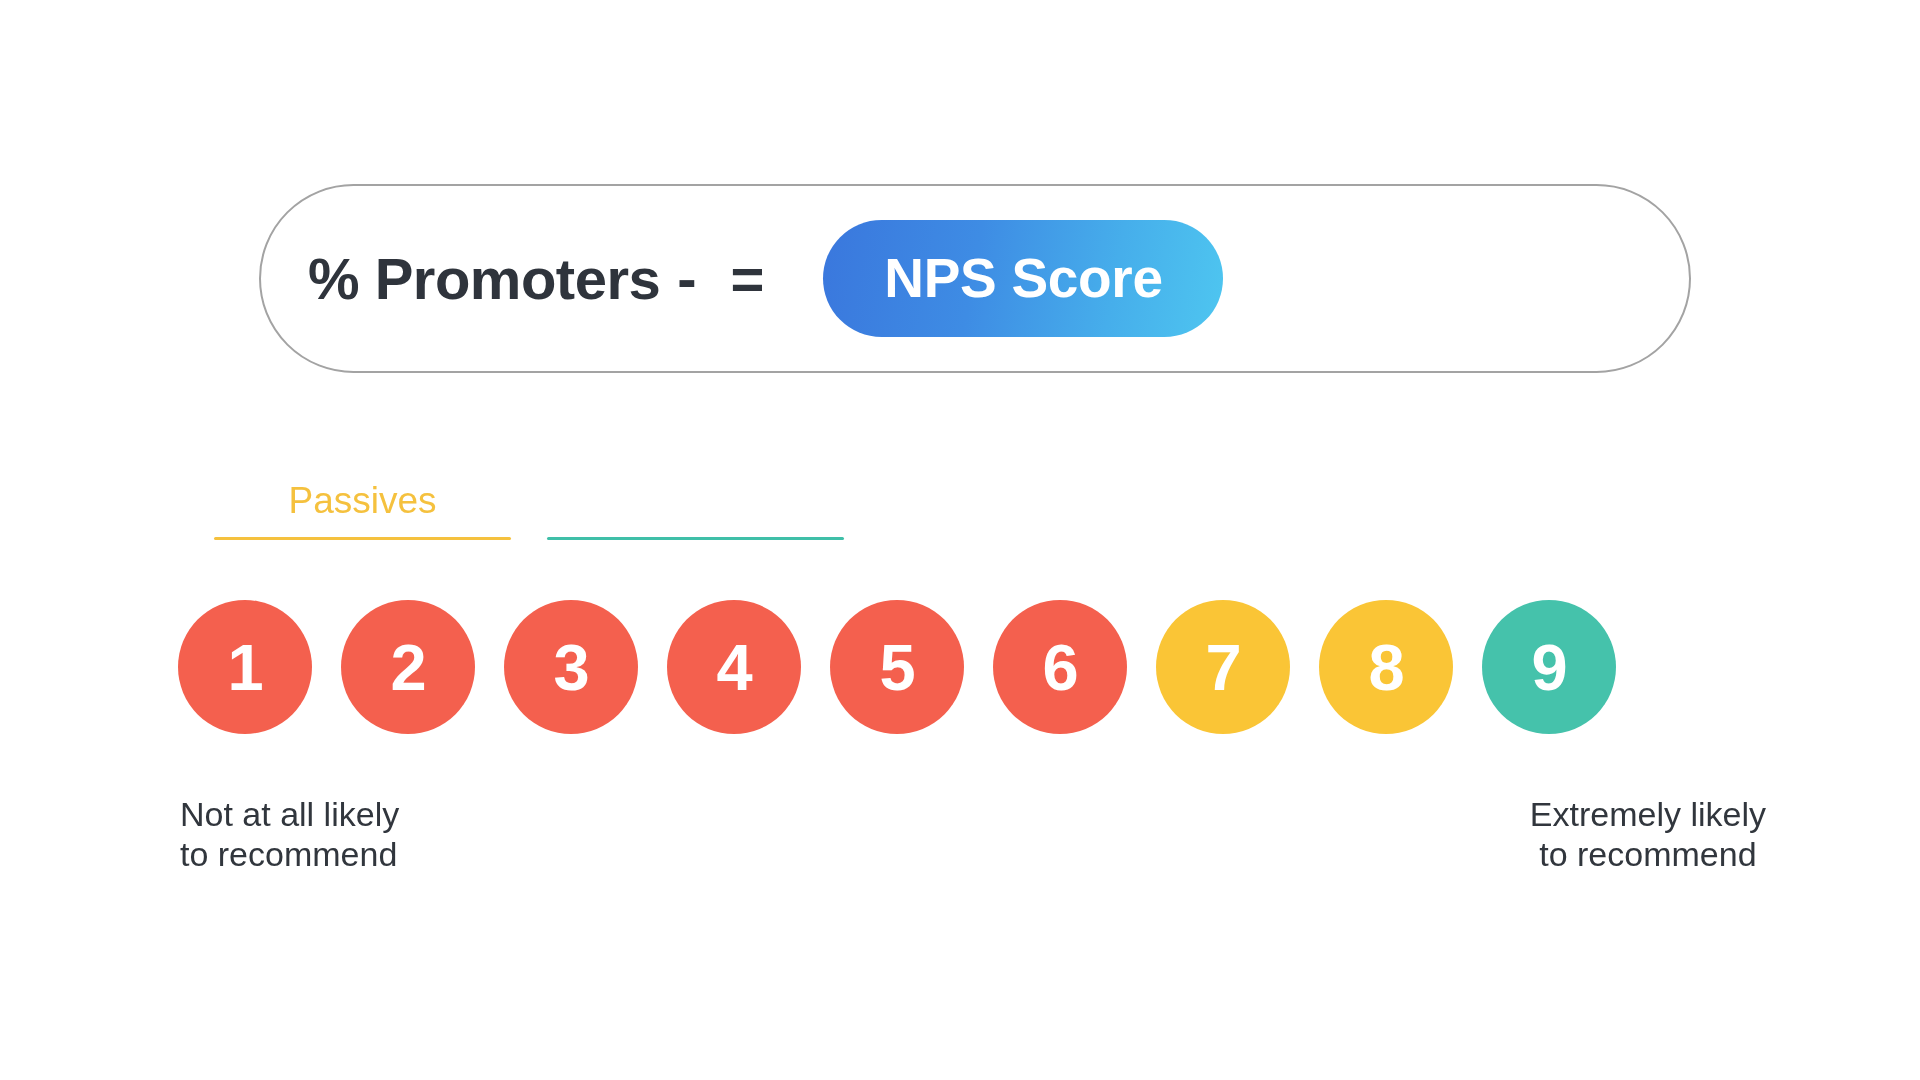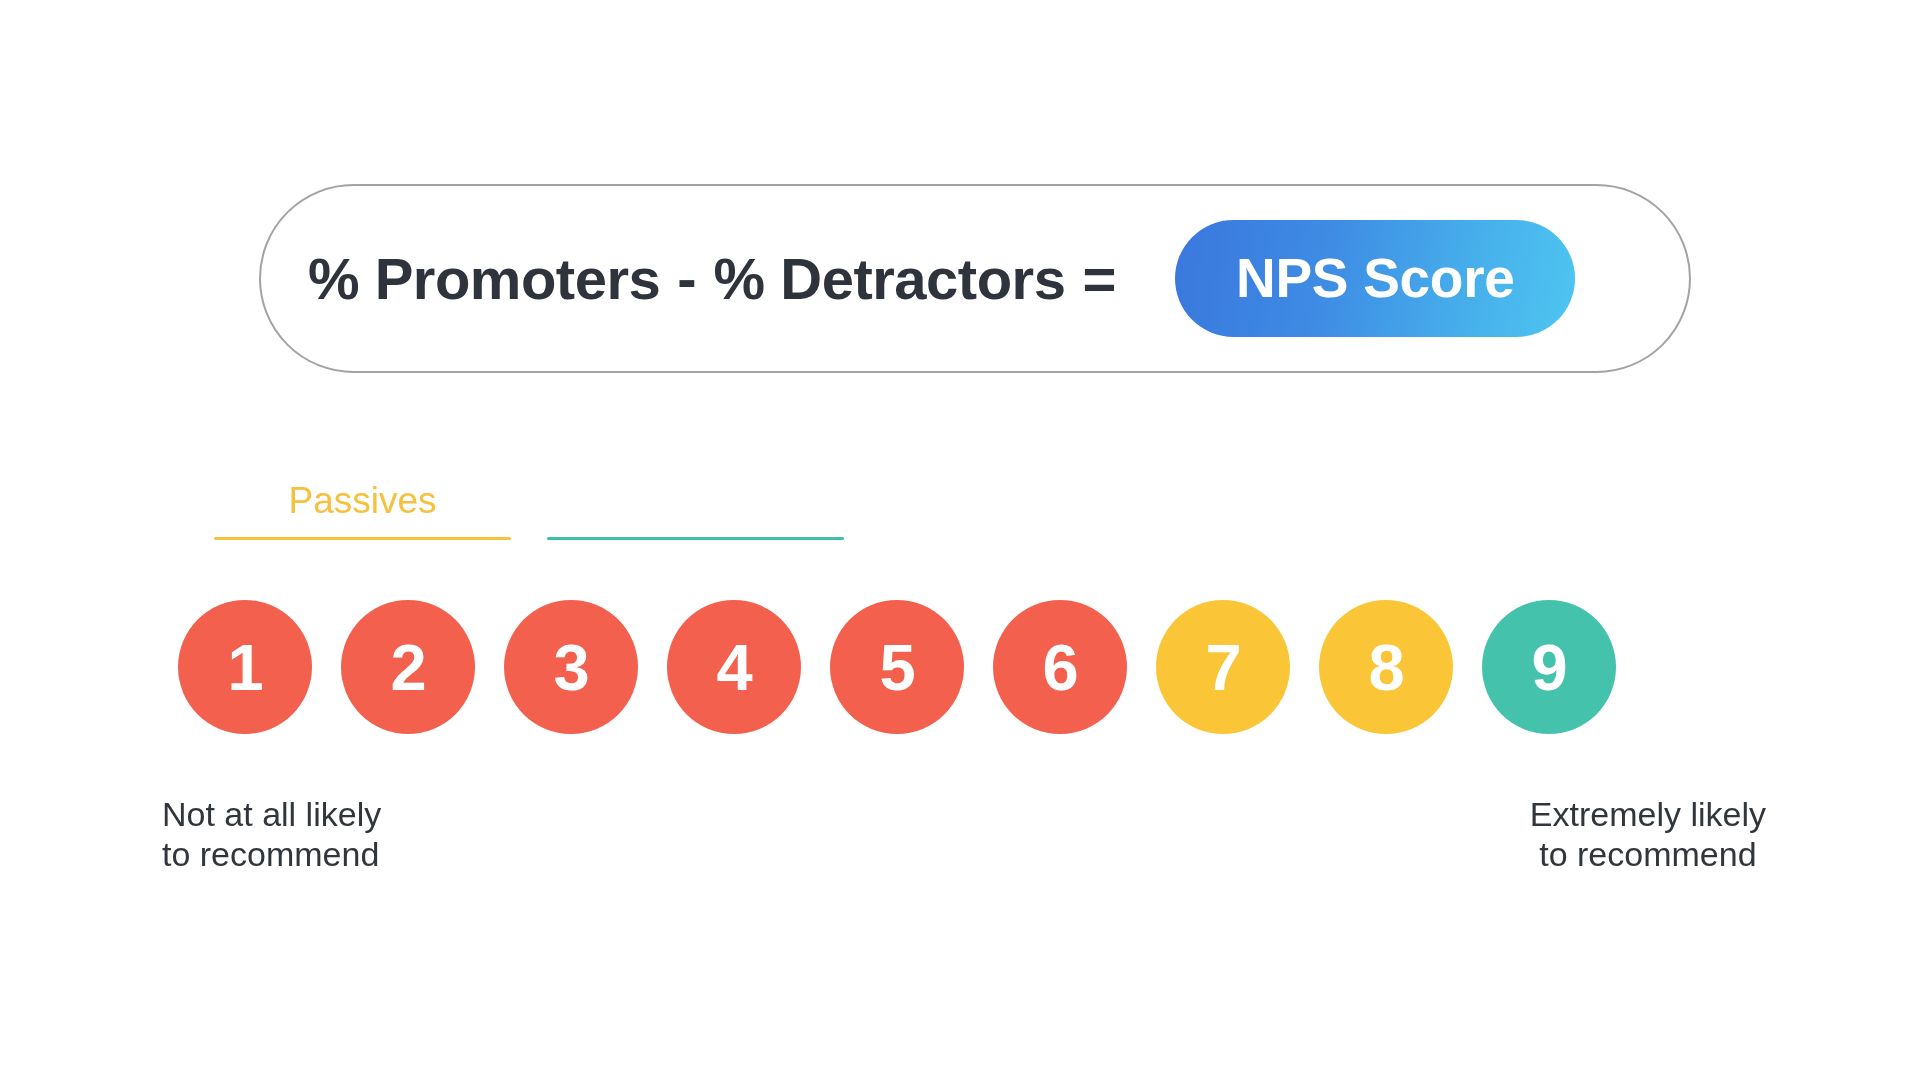--- a/index.html
+++ b/index.html
@@ -142,32 +142,31 @@
   
   .caption {
     position: absolute;
     top: 795px;
     font-size: 34px;
     line-height: 1.17;
     color: #31363d;
     white-space: pre-line;
   }
 
-  .caption-left  { left: 162px;  text-align: left;  }
+  .caption-left  { left: 180px;  text-align: left;  }
   .caption-right { right: 154px; text-align: center; }
 </style>
 </head>
 <body>
 
 <div class="page">
 
   <div class="formula-wrap">
     <span class="formula-text">% Promoters</span>
     <span class="op">-</span>
-    <span class="formula-text">% Detractors</span>
     <span class="op">=</span>
     <div class="nps-badge">
       <span class="nps-badge-label">NPS Score</span>
     </div>
   </div>
 
   <div class="segments" id="segments">
       <div class="seg-gap"></div>
       <div class="segment" style="width: 297px;">
         <div class="segment-label" style="color: rgb(245, 193, 62);">Passives</div>

